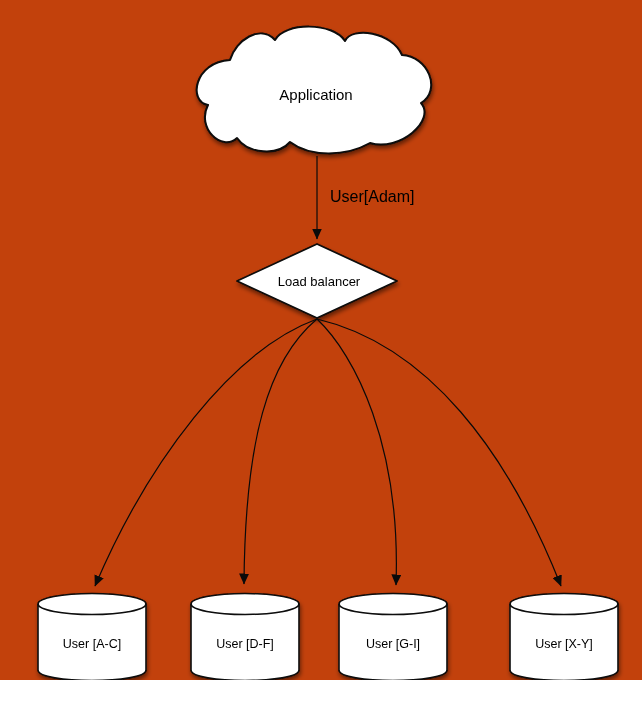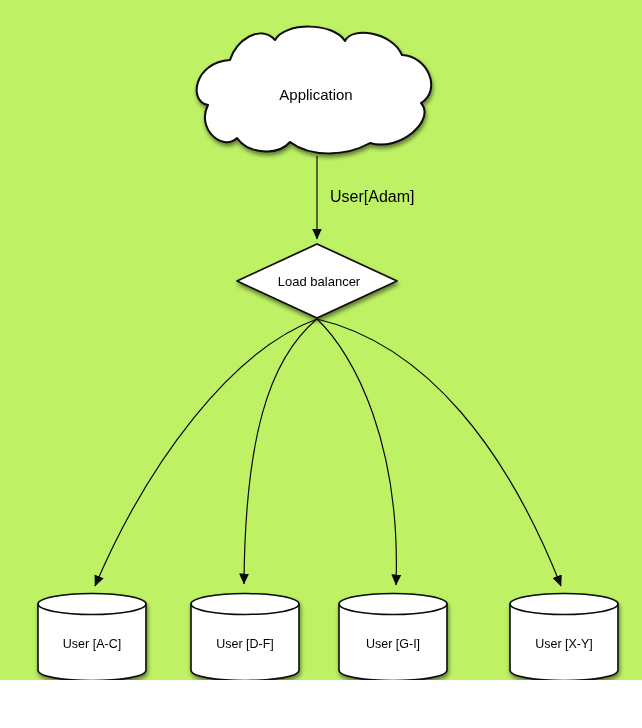--- a/index.html
+++ b/index.html
@@ -5,21 +5,21 @@
   html, body {
     margin: 0;
     padding: 0;
     background: #ffffff;
     font-family: "Liberation Sans", sans-serif;
   }
   .stage {
     position: relative;
     width: 642px;
     height: 680px;
-    background: #bef264;
+    background: #c2410c;
     overflow: hidden;
   }
   svg { display: block; }
   .shape {
     fill: #ffffff;
     stroke: #0a0a0a;
     stroke-width: 2;
     stroke-linejoin: round;
   }
   .cyl {

